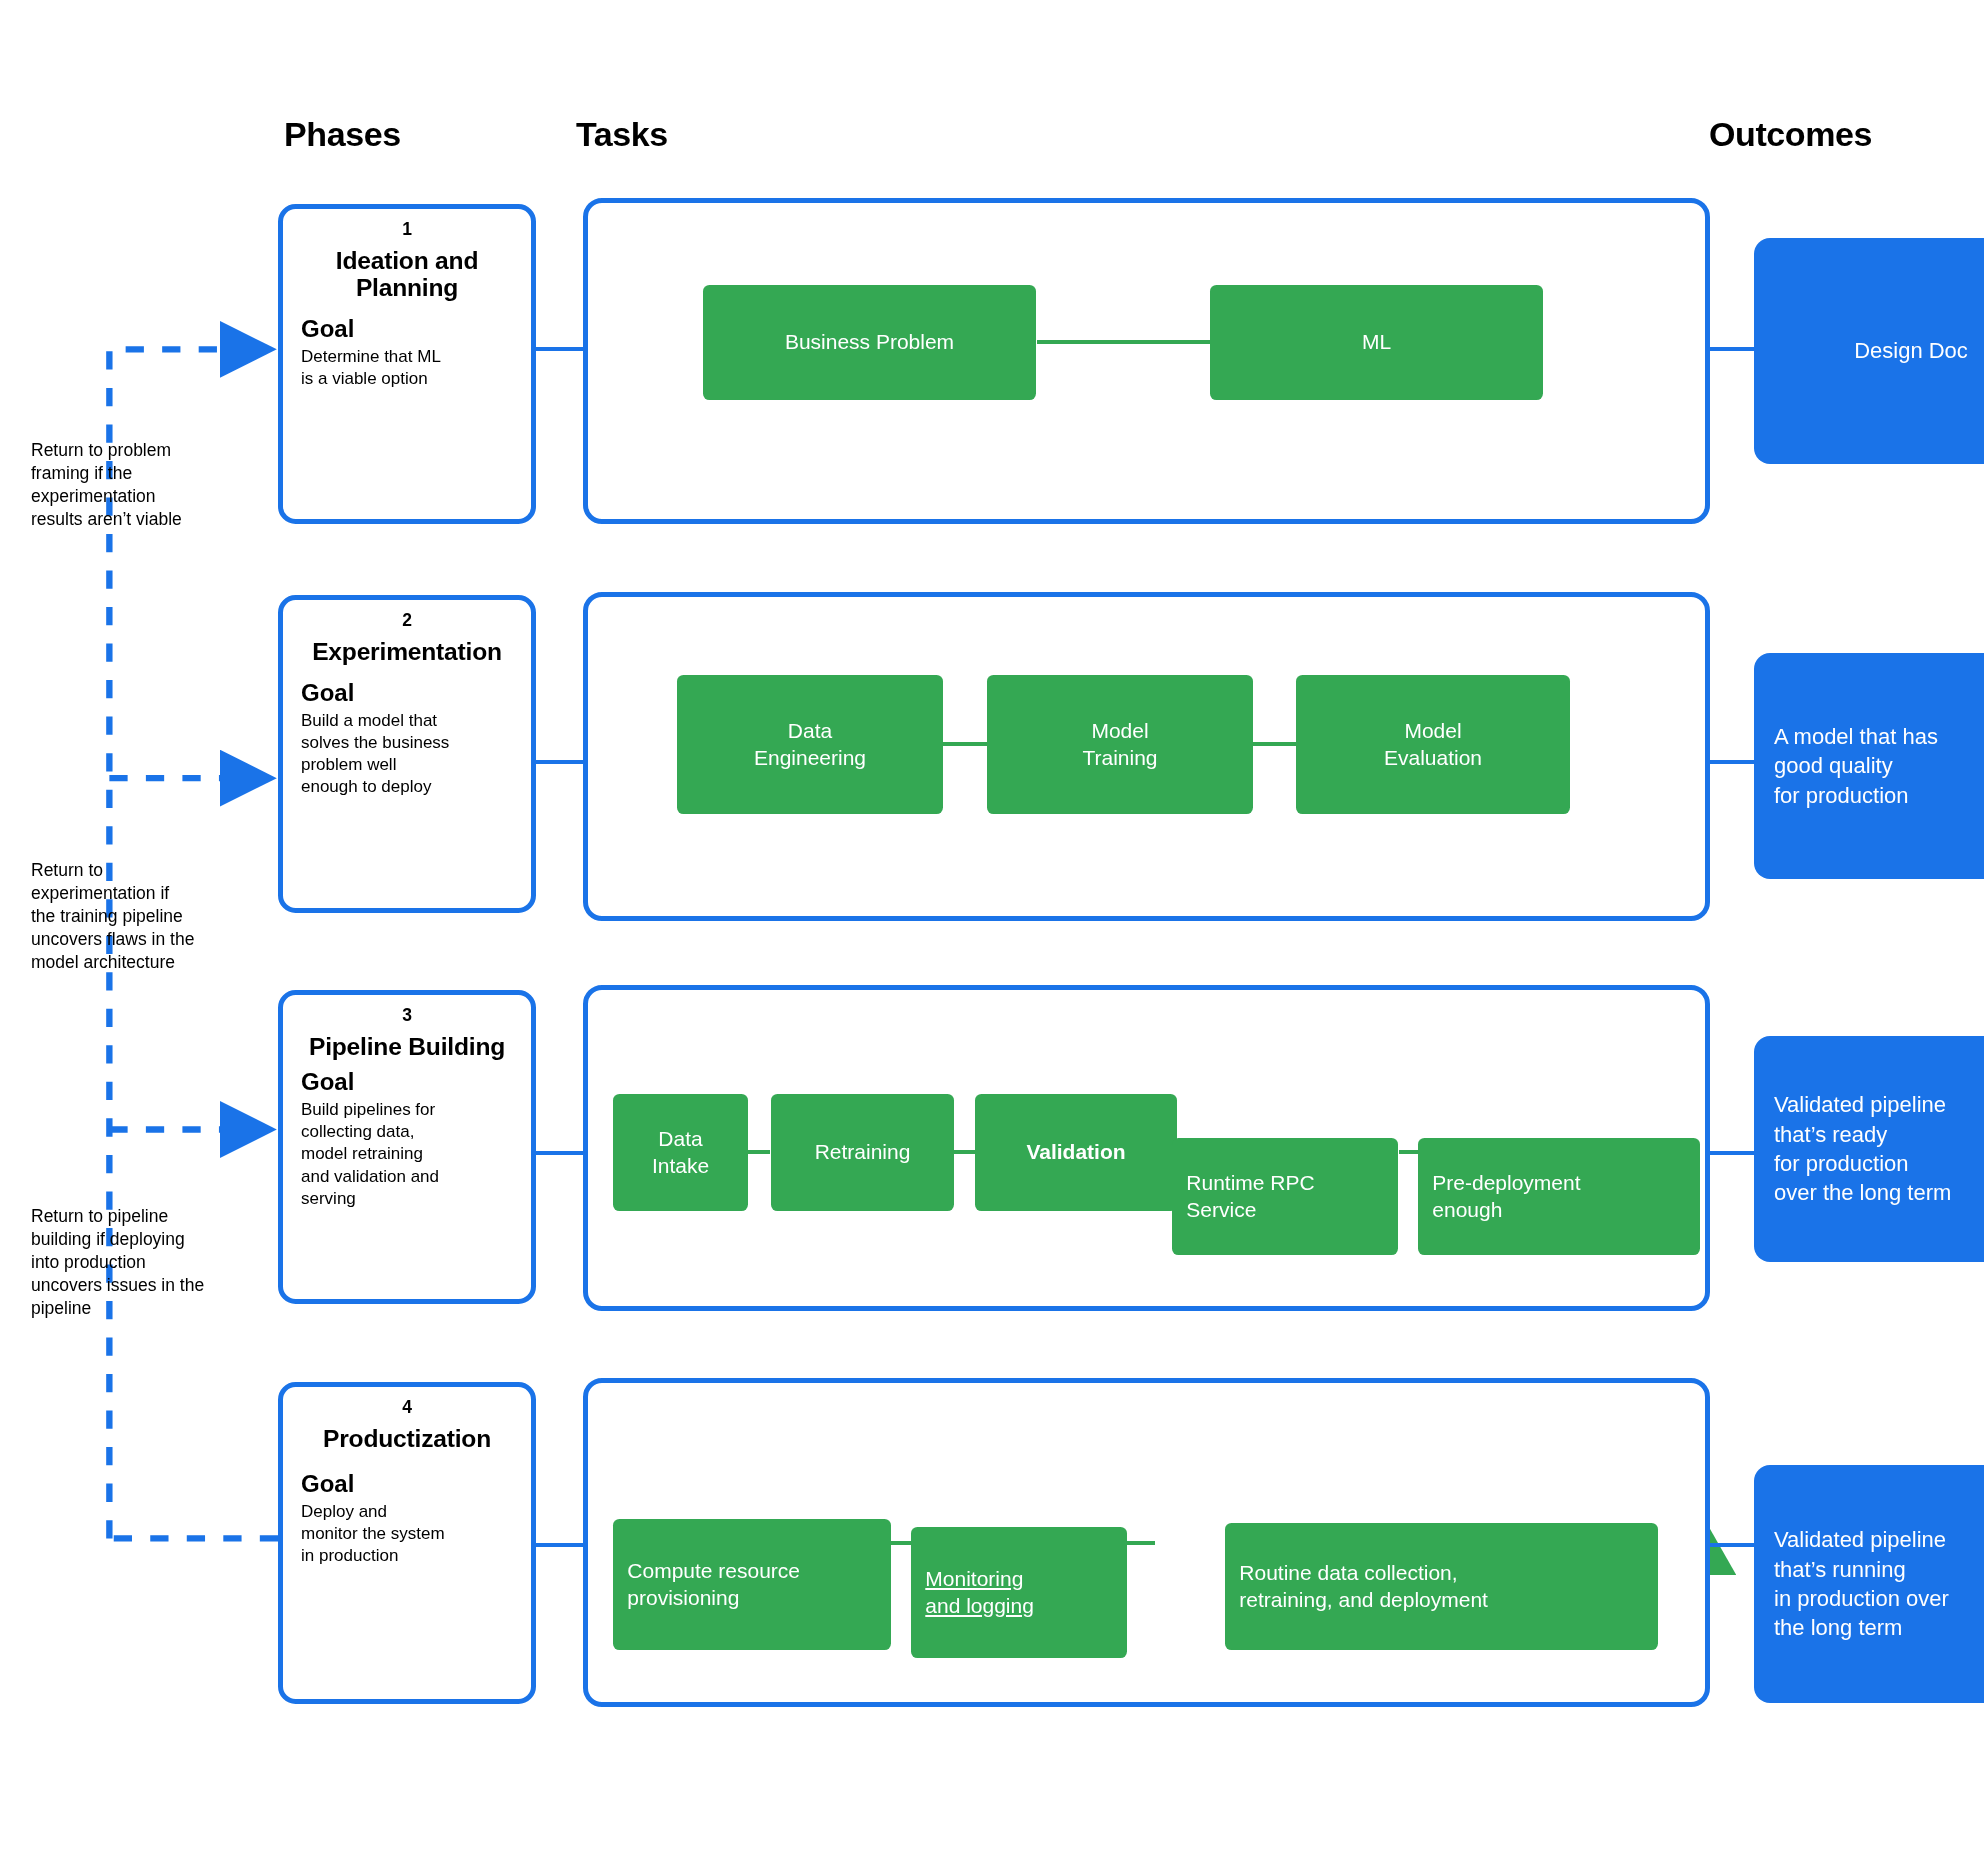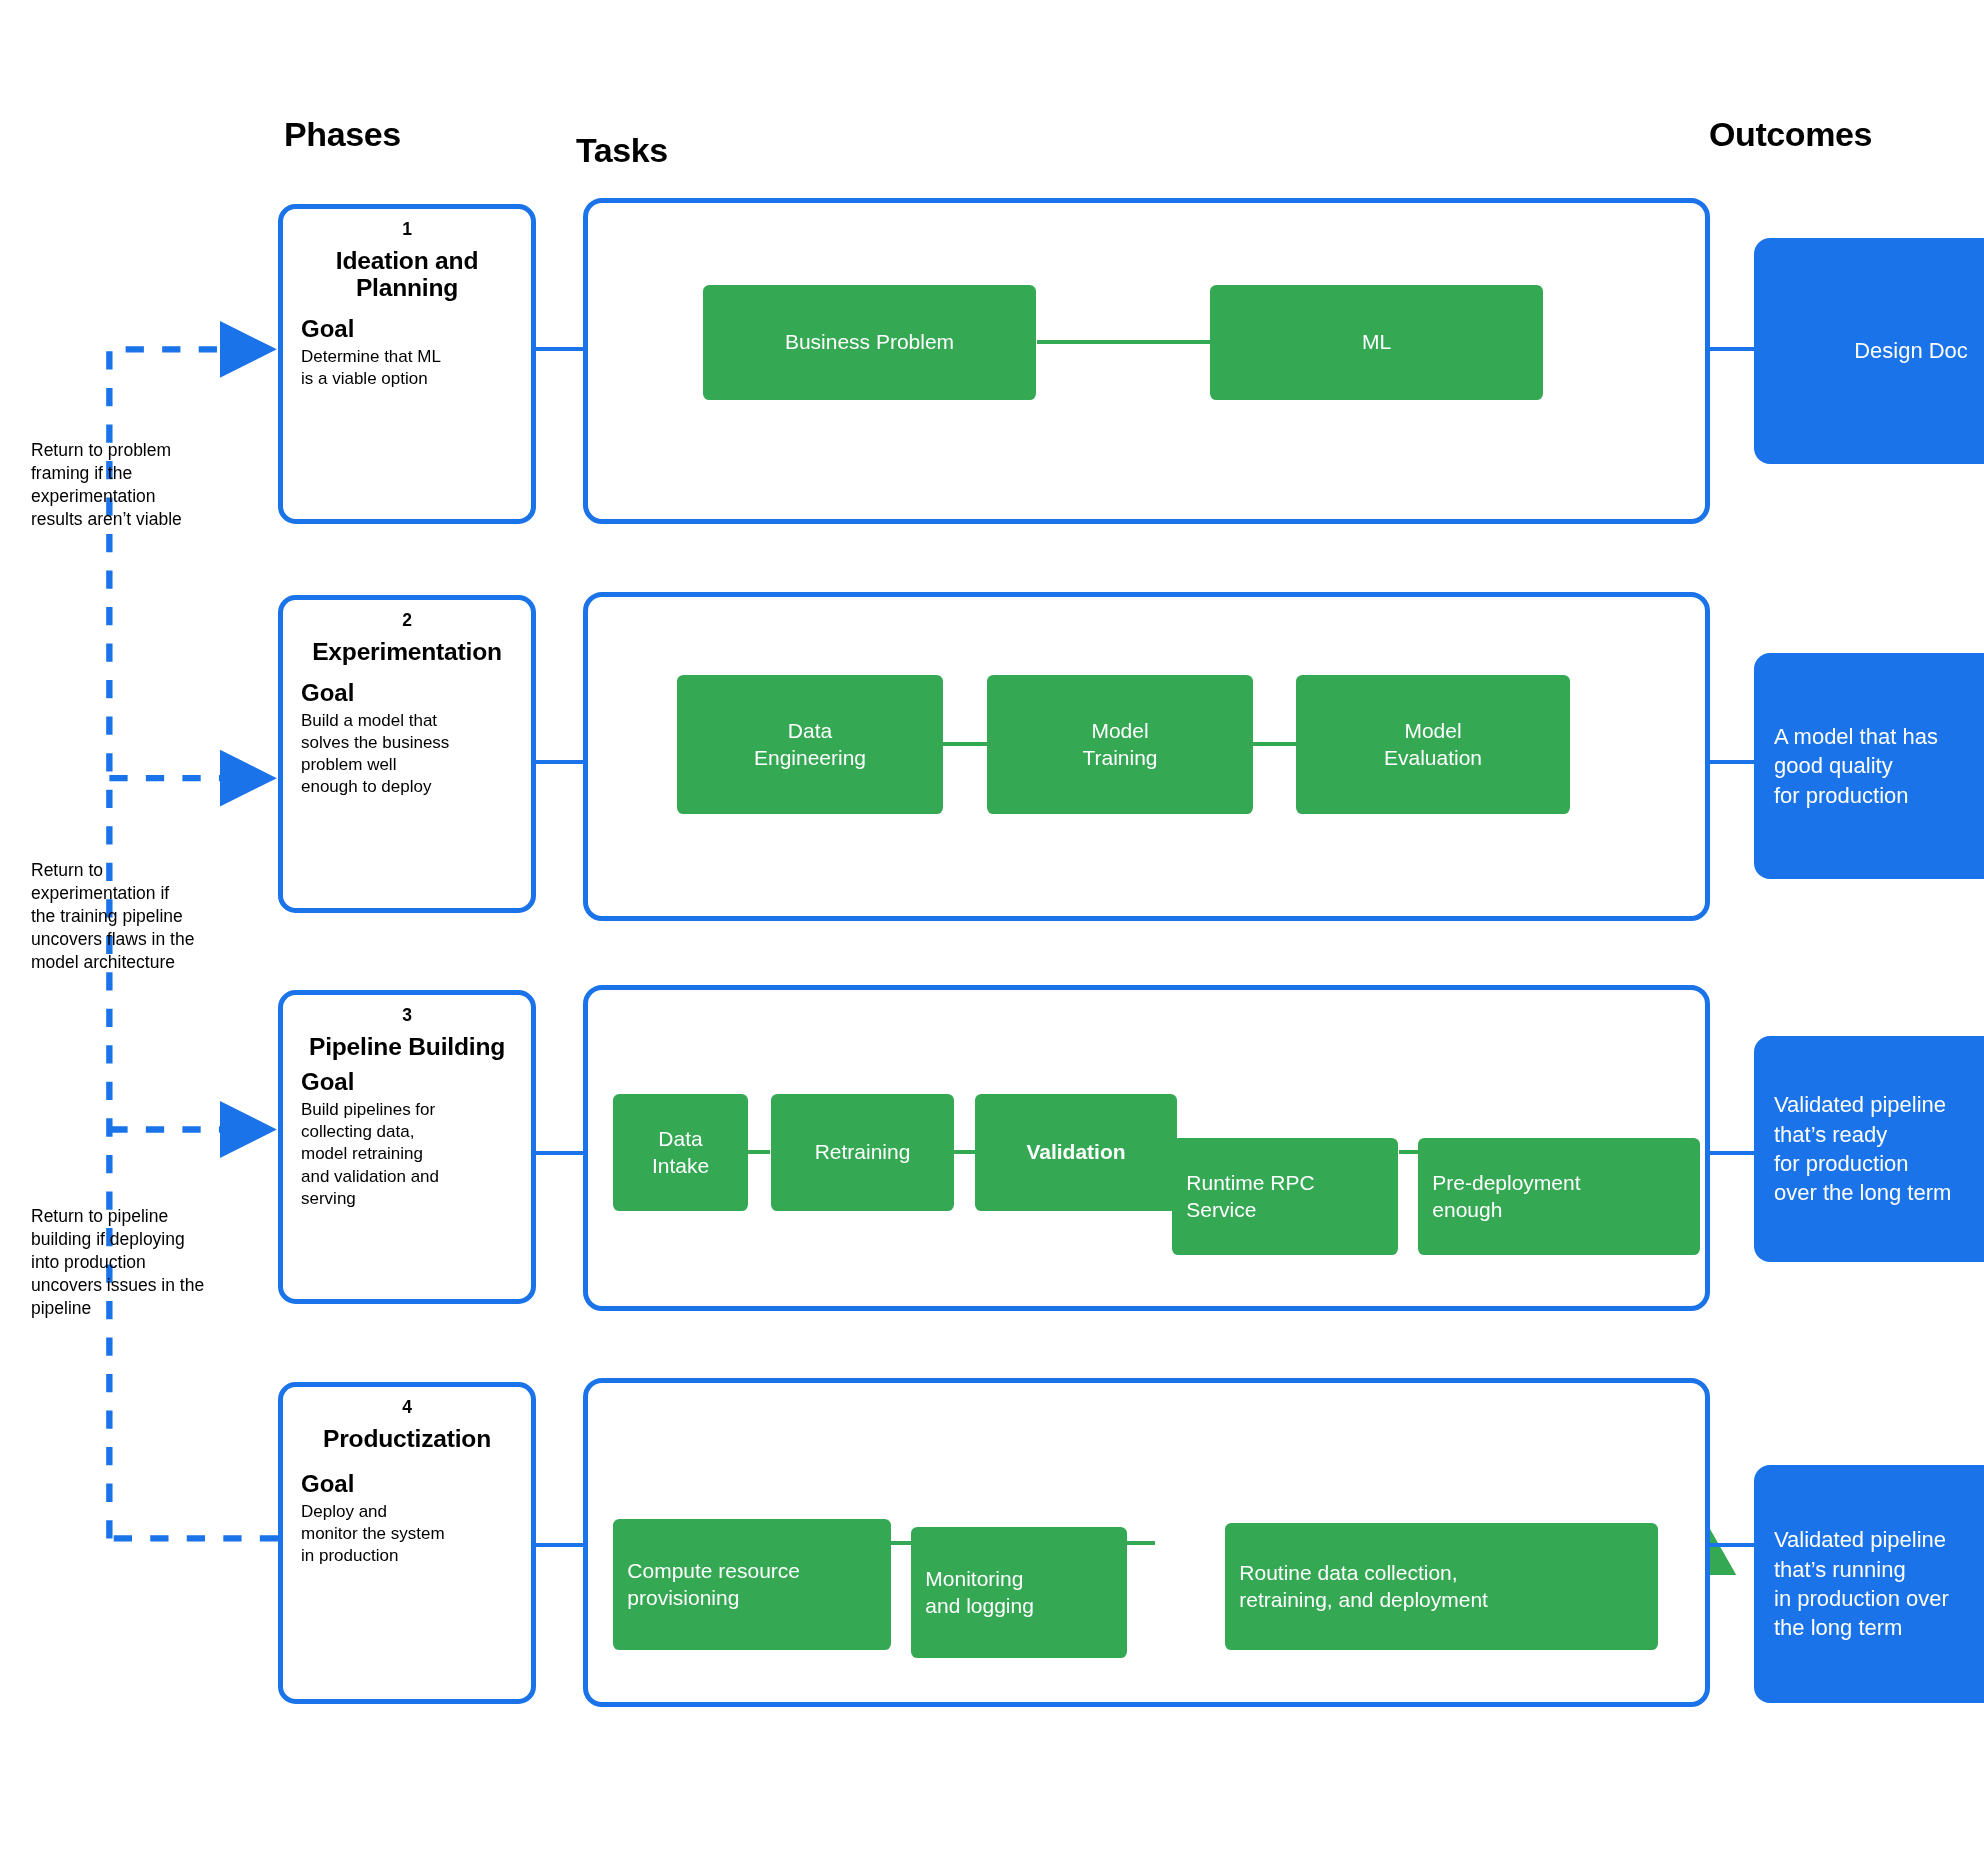--- a/index.html
+++ b/index.html
@@ -127,21 +127,21 @@
     width: 2253px; height: 1858px;
     pointer-events: none;
   }
 </style>
 </head>
 <body>
 
 <div id="root">
 
   <div class="col-header" style="left:284px; top:115px;">Phases</div>
-  <div class="col-header" style="left:576px; top:115px;margin-top:16px;">Tasks</div>
+  <div class="col-header" style="left:576px; top:115px;">Tasks</div>
   <div class="col-header" style="left:1709px; top:115px;">Outcomes</div>
 
   <svg class="overlay" viewBox="0 0 5674 4680">
     <defs>
       <marker id="bluearrow" markerWidth="9" markerHeight="9" refX="4.2" refY="4.5" orient="auto" markerUnits="strokeWidth">
         <path d="M0,0 L9,4.5 L0,9 z" fill="#1A73E8"></path>
       </marker>
       <marker id="greenarrow" markerWidth="7" markerHeight="8" refX="3.5" refY="4" orient="auto" markerUnits="strokeWidth">
         <path d="M0,0 L7,4 L0,8 z" fill="#34A853"></path>
       </marker>
@@ -278,21 +278,21 @@
 in production</div>
     </div>
   </div>
   <div class="blue-link" style="left:536px; top:1543px; width:47px;"></div>
 
   <div class="tasks-panel" style="left:583px; top:1378px; width:1127px; height:329px;">
   </div>
   <div class="task-box left-align" style="left:613px; top:1475px; width:278px; height:131px; padding-left:14.3px;">Compute  resource
 provisioning</div>
   <div class="green-link" style="left:891px; top:1541px; width:20px;"></div>
-  <div class="task-box left-align" style="left:911px; top:1483px; width:216px; height:131px; padding-left:14.3px;">Monitoring
+  <div class="task-box left-align" style="left:911px; top:1483px; width:216px; height:131px; padding-left:14.3px;text-decoration:underline;">Monitoring
 and logging</div>
   <div class="green-link" style="left:1127px; top:1541px; width:28px;"></div>
   <div class="task-box left-align" style="left:1225px; top:1479px; width:433px; height:127px; padding-left:14.3px;">Routine data collection,
 retraining, and deployment</div>
 
   <div class="blue-link" style="left:1710px; top:1543px; width:44px;"></div>
   <div class="outcome-box" style="left:1754px; top:1465px; width:314px; height:238px;">Validated pipeline
 that’s running
 in production over
 the long term</div>

